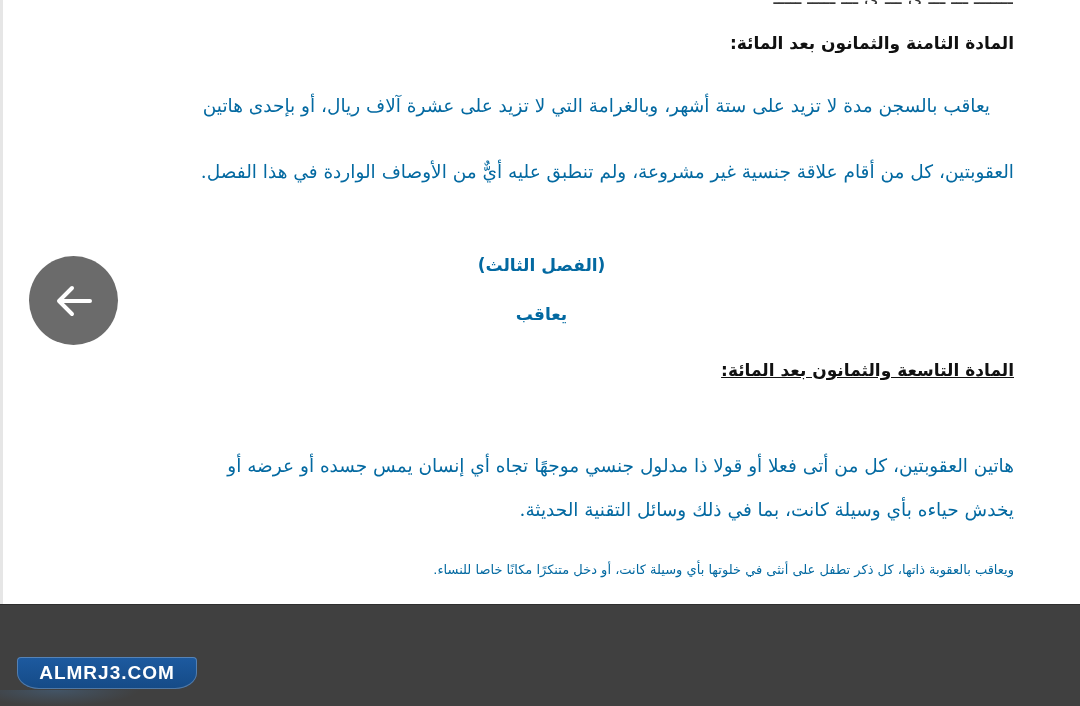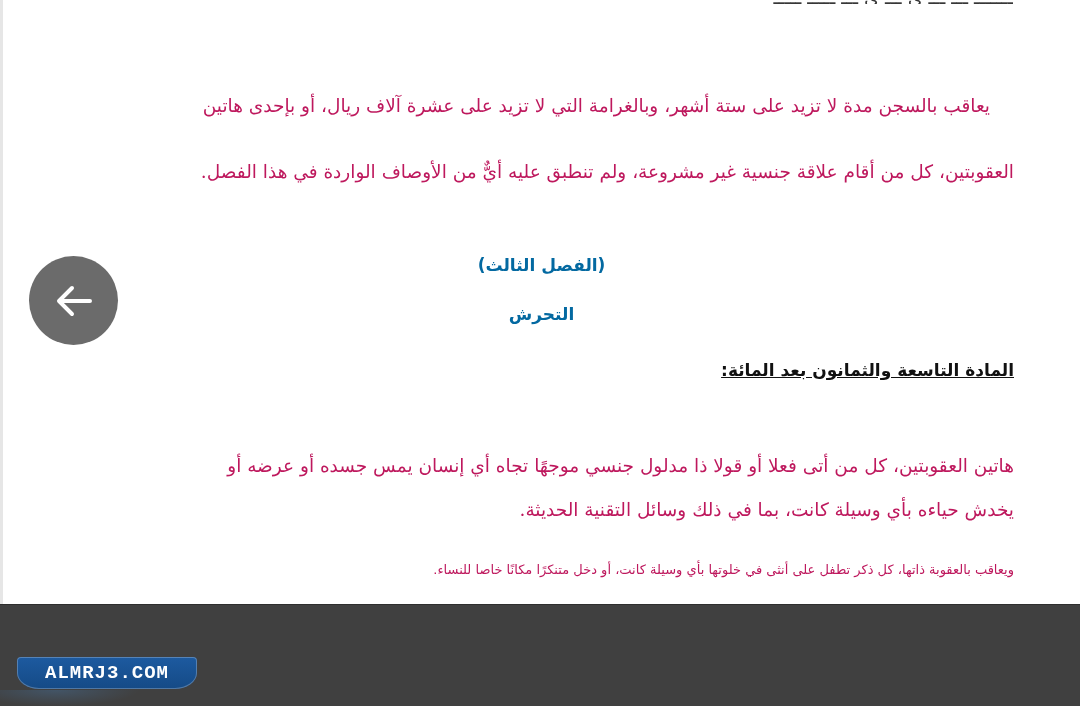--- a/index.html
+++ b/index.html
@@ -49,21 +49,21 @@
     }
     .para {
       position: absolute;
       right: 66px;
       width: 936px;
       direction: rtl;
       text-align: justify;
       text-align-last: right;
       font-size: 18.5px;
       line-height: 36px;
-      color: #be185d;
+      color: #0369a1;
       font-family: "DejaVu Serif", "Liberation Serif", serif;
       text-indent: 24px;
     }
     .para.single {
       text-indent: 0;
       font-family: "DejaVu Sans", "Liberation Sans", sans-serif;
       font-size: 13px;
       font-weight: normal;
       white-space: nowrap;
     }
@@ -108,47 +108,48 @@
       top: 657px;
       width: 180px;
       height: 32px;
       background: linear-gradient(#1d5aa0, #154a86);
       border-radius: 4px 4px 22px 22px / 4px 4px 16px 16px;
       box-shadow: 0 0 0 1px rgba(255,255,255,0.25) inset;
       display: flex;
       align-items: center;
       justify-content: center;
       color: #ffffff;
-      font-family: Liberation Mono, monospace;
+      font-family: Liberation Sans, sans-serif;
       font-size: 19px;
       letter-spacing: 1px;
       font-weight: bold;
     }
     .badge-shadow {
       position: absolute;
       left: 0;
       top: 690px;
       width: 140px;
       height: 16px;
       background: radial-gradient(ellipse at 40% 0%, rgba(70,110,150,0.45), rgba(64,64,64,0) 70%);
     }
   </style>
 </head>
 <body>
 
 <div class="page">
 
   <div class="cut-line">ـــــــ ـــ ـــ ي ـــ ي ـــ ـــــ ـــــ</div>
 
+  <div class="article-heading" style="top:33px;">المادة الثامنة والثمانون بعد المائة:</div>
 
   <div class="para" style="top:88px;">يعاقب بالسجن مدة لا تزيد على ستة أشهر، وبالغرامة التي لا تزيد على عشرة آلاف ريال، أو بإحدى هاتين</div>
   <div class="para" style="top:130px; text-indent:0;margin-top:24px;">العقوبتين، كل من أقام علاقة جنسية غير مشروعة، ولم تنطبق عليه أيٌّ من الأوصاف الواردة في هذا الفصل.</div>
 
   <div class="chapter-title">(الفصل الثالث)</div>
-  <div class="chapter-subtitle">التحرش</div>
+  <div class="chapter-subtitle">يعاقب</div>
 
   <div class="article-heading" style="top:360px;text-decoration:underline;">المادة التاسعة والثمانون بعد المائة:</div>
 
   <div class="para" style="top:448px; text-indent:0;">هاتين العقوبتين، كل من أتى فعلا أو قولا ذا مدلول جنسي موجهًا تجاه أي إنسان يمس جسده أو عرضه أو</div>
   <div class="para" style="top:492px; text-indent:0;">يخدش حياءه بأي وسيلة كانت، بما في ذلك وسائل التقنية الحديثة.</div>
 
   <div class="para single" style="top:552px;">ويعاقب بالعقوبة ذاتها، كل ذكر تطفل على أنثى في خلوتها بأي وسيلة كانت، أو دخل متنكرًا مكانًا خاصا للنساء.</div>
 </div>
 
 <div class="back-button">

